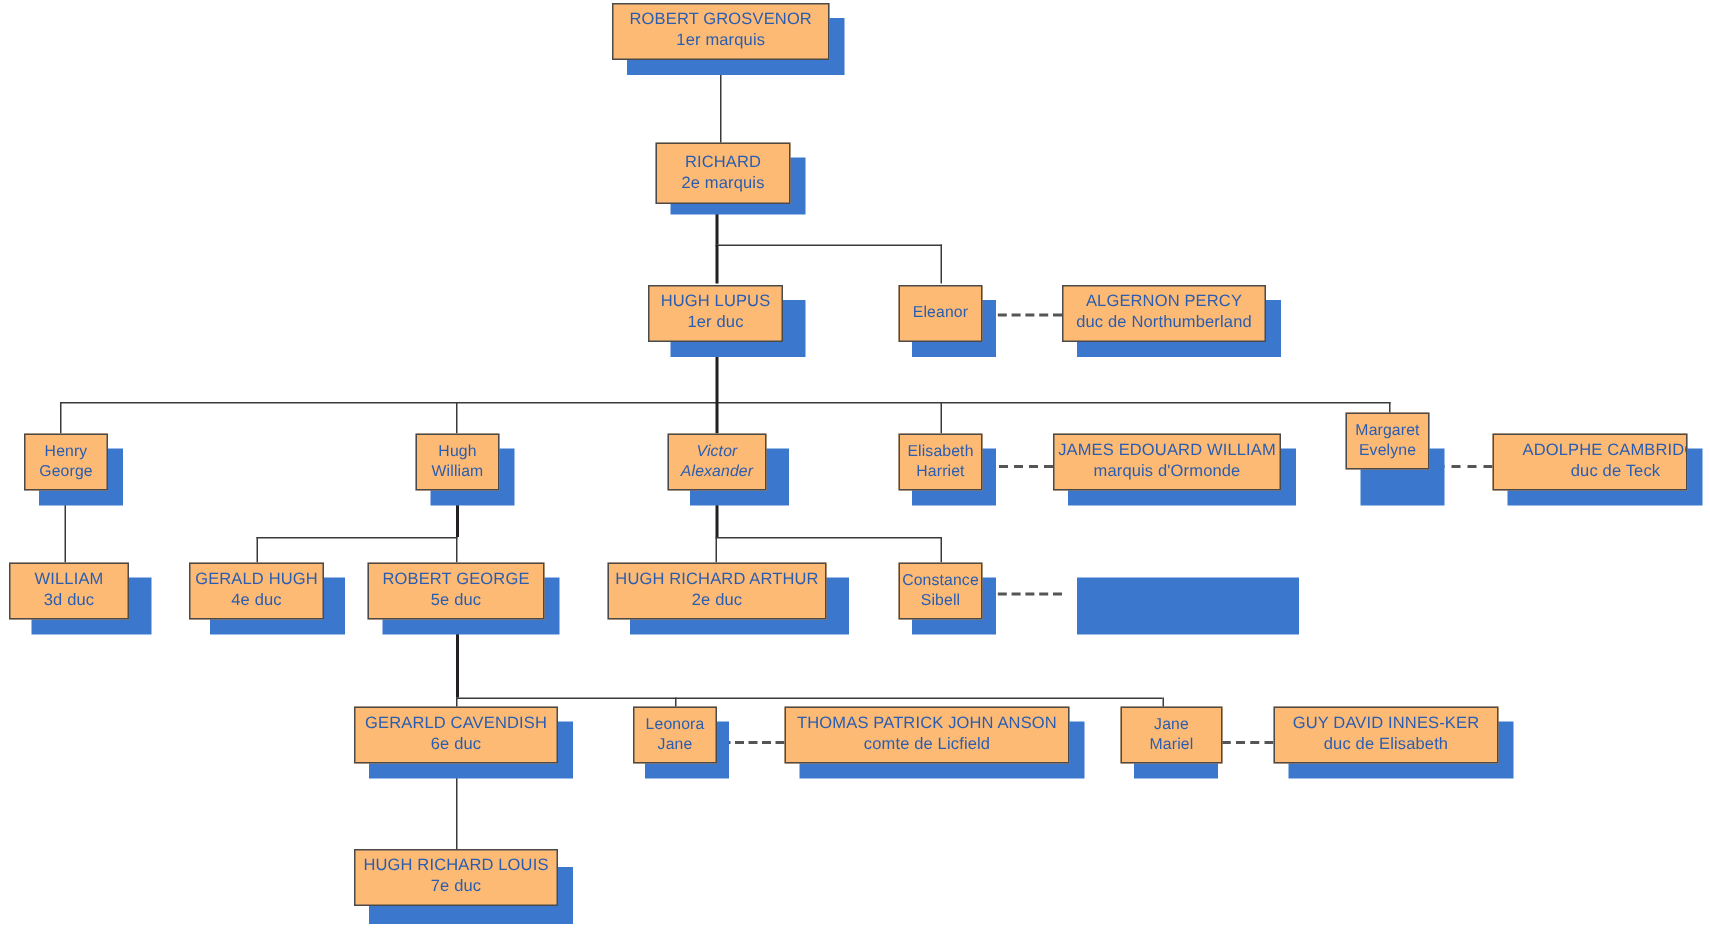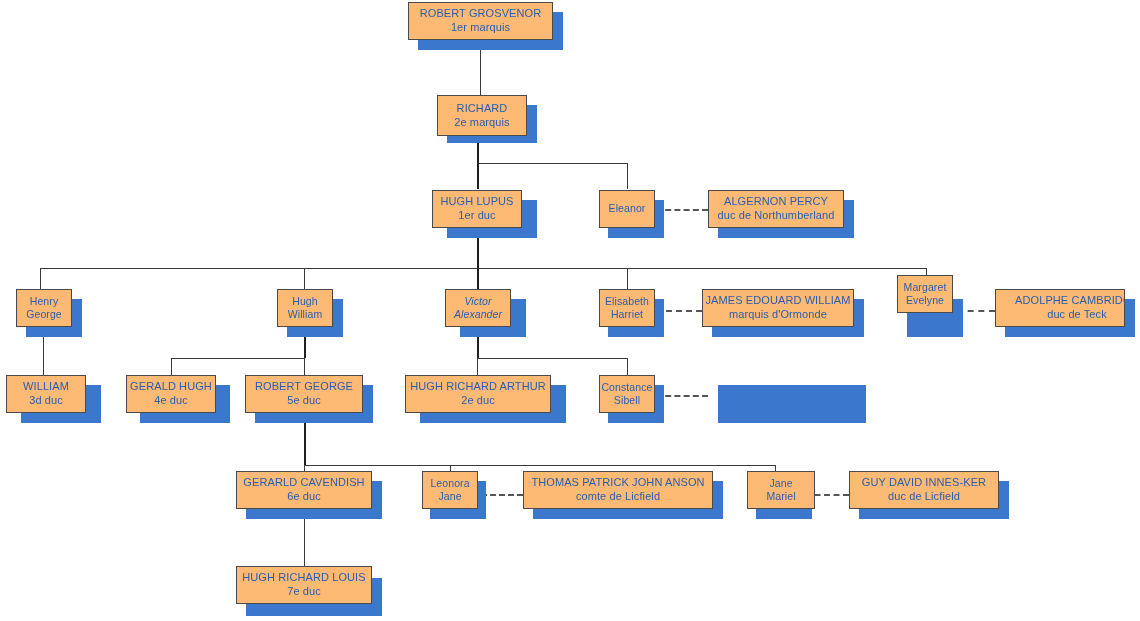--- a/index.html
+++ b/index.html
@@ -247,21 +247,21 @@
     <span class="l2">comte de Licfield</span>
   </div>
 
   <div class="node small" style="left:747px; top:471px; width:68px; height:38px;">
     <span class="l1">Jane</span>
     <span class="l2">Mariel</span>
   </div>
 
   <div class="node" style="left:849px; top:471px; width:150px; height:38px;">
     <span class="l1">GUY DAVID INNES-KER</span>
-    <span class="l2">duc de Licfield</span>
+    <span class="l2">duc de Elisabeth</span>
   </div>
 
   <div class="node" style="left:236px; top:566px; width:136px; height:38px;">
     <span class="l1">HUGH RICHARD LOUIS</span>
     <span class="l2">7e duc</span>
   </div>
 
 </div>
 
 </body></html>

